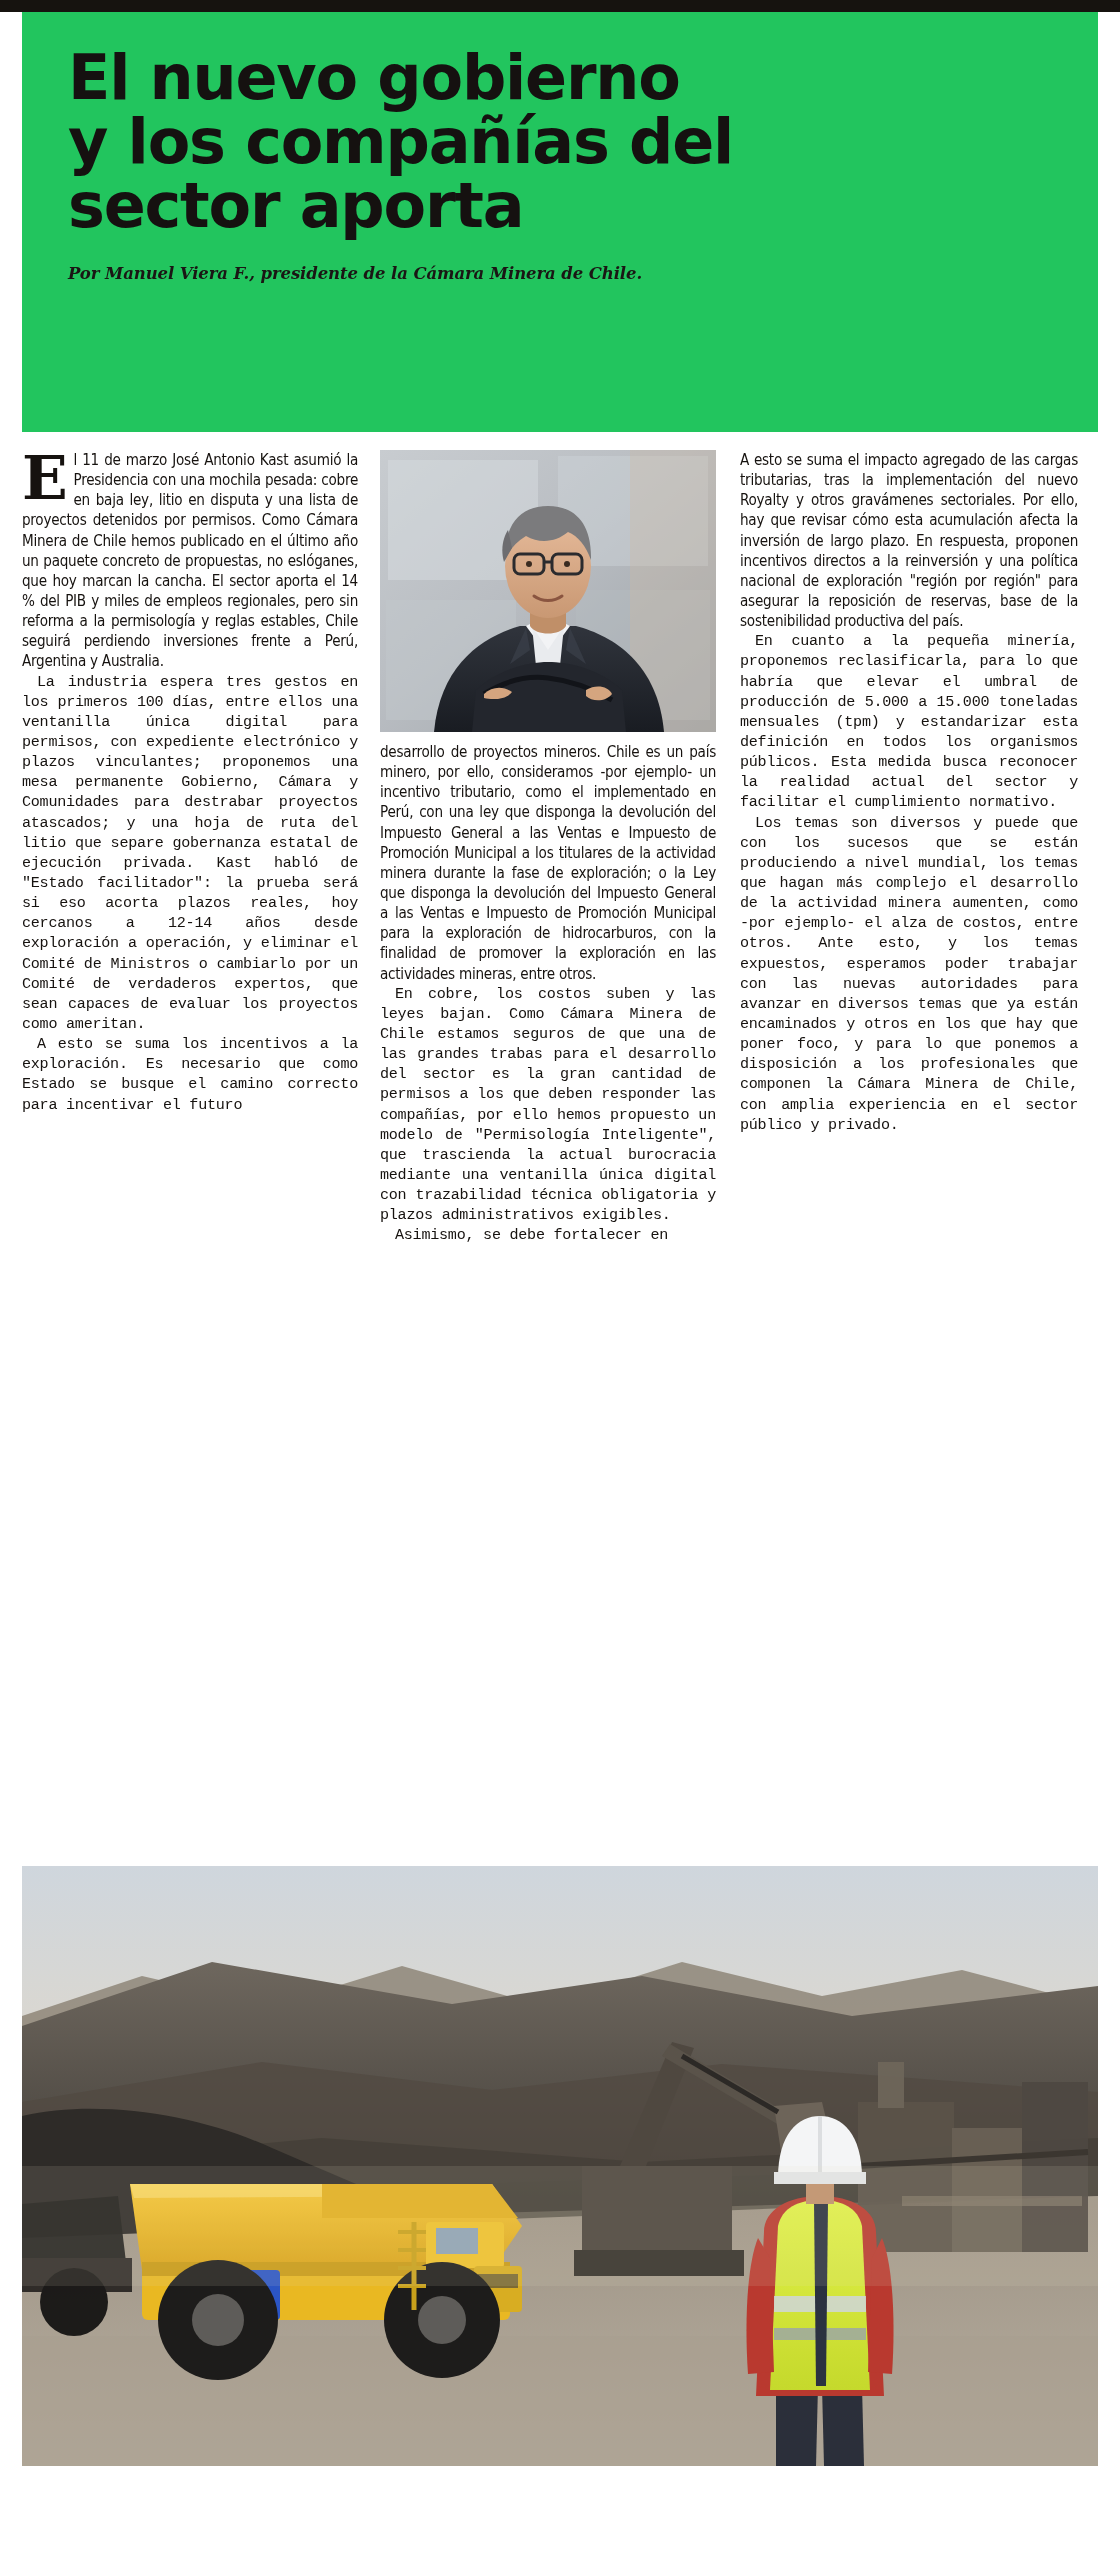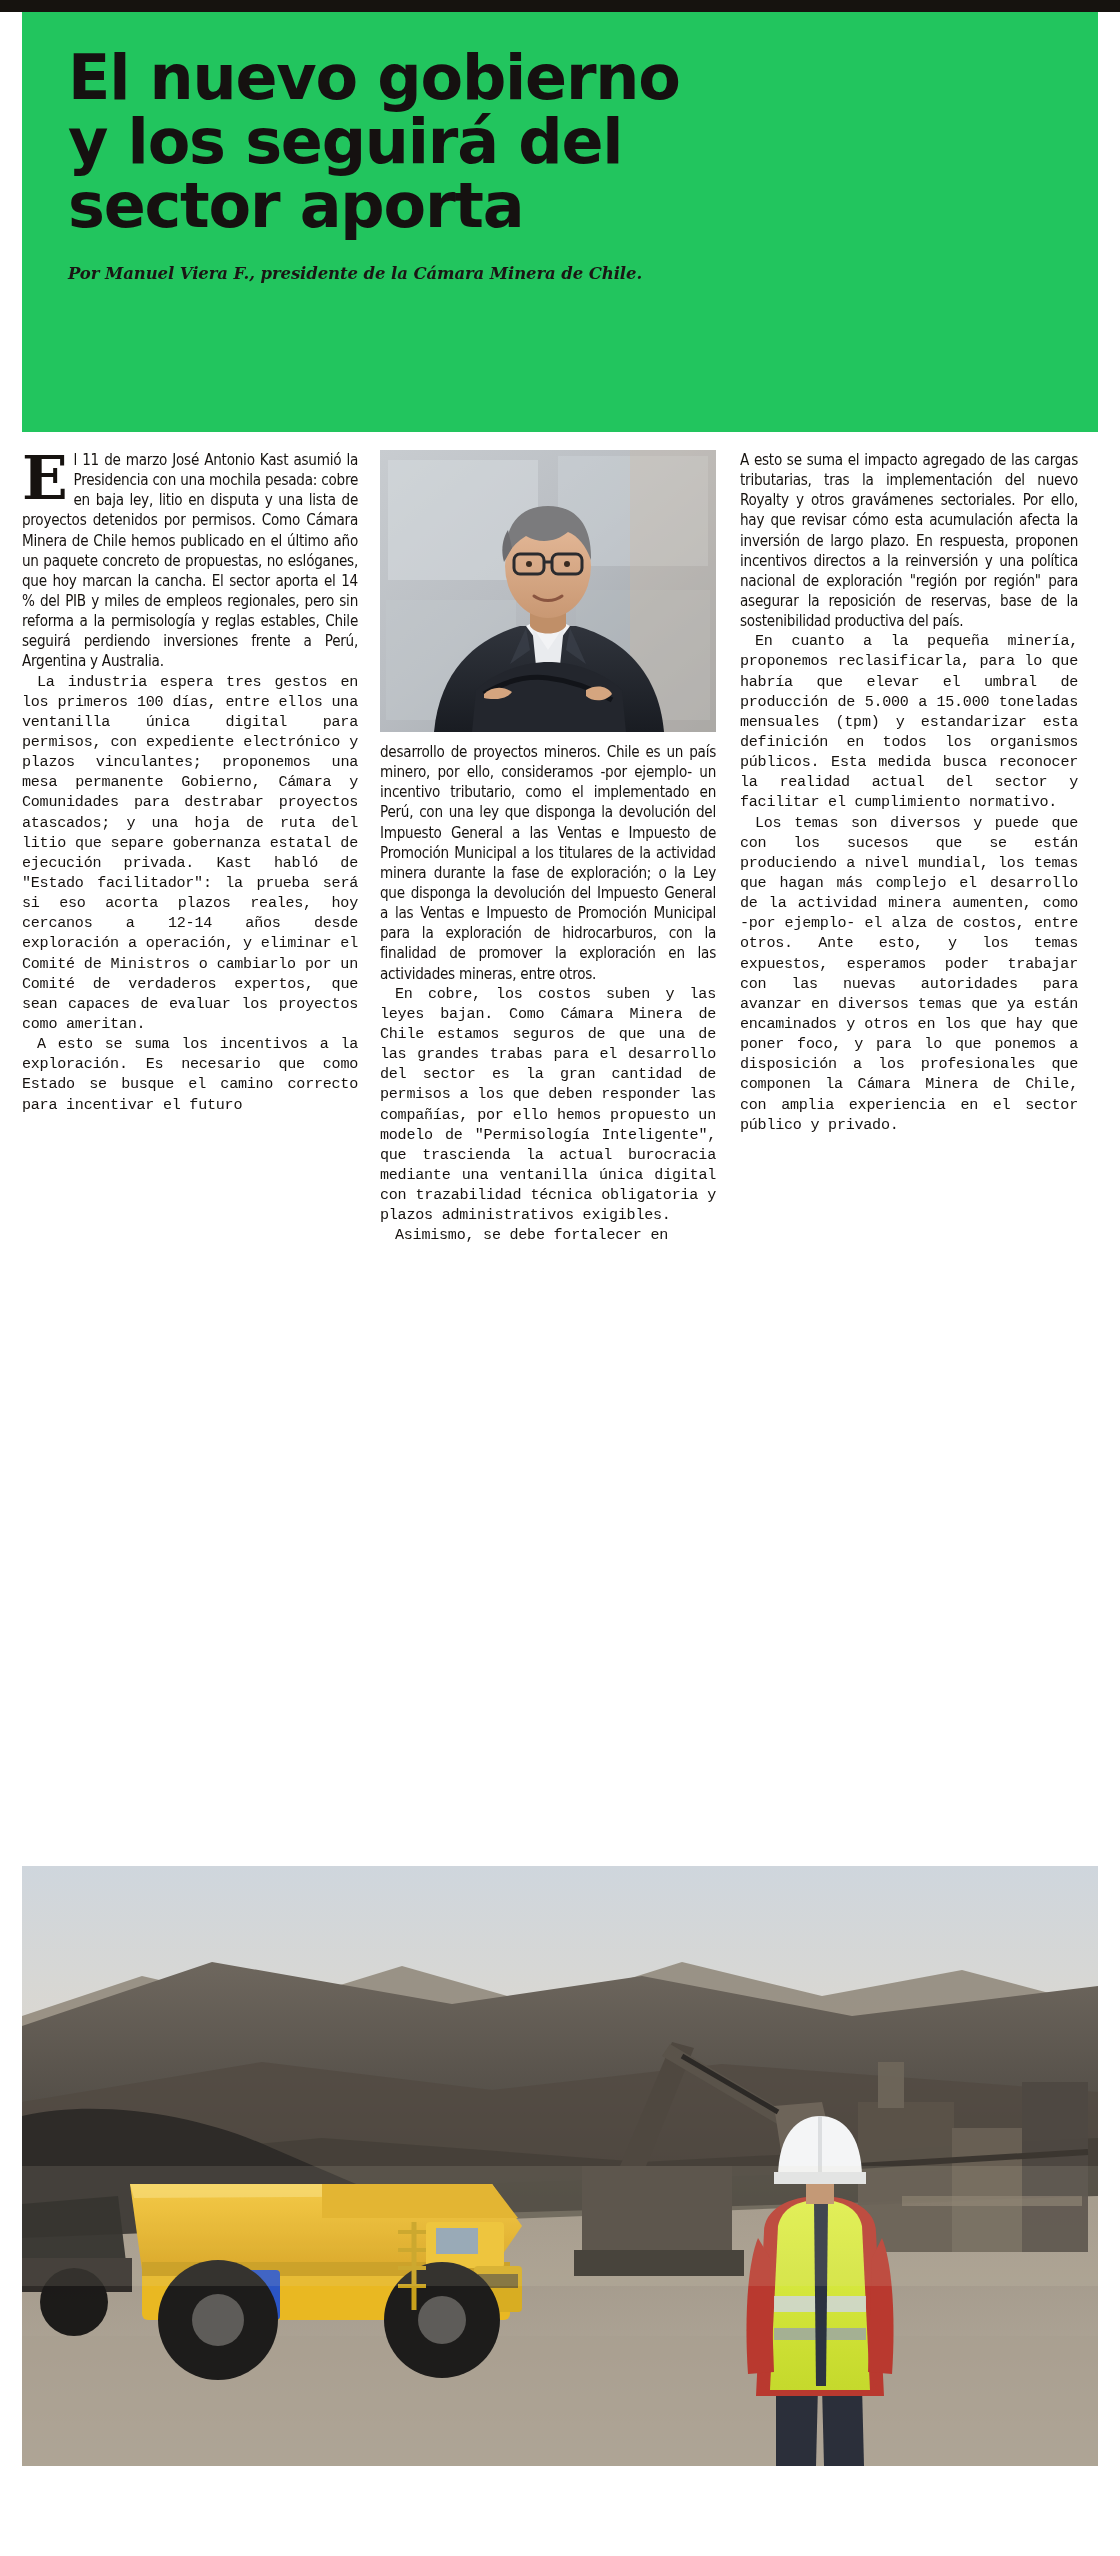--- a/index.html
+++ b/index.html
@@ -153,21 +153,21 @@
 
 <div class="page">
 
   <div class="top-strip"></div>
 
   <div class="inner">
 
     <div class="headline-block">
       <h1 class="headline">
         <span class="l">El nuevo gobierno</span>
-        <span class="l">y los seguirá del</span>
+        <span class="l">y los compañías del</span>
         <span class="l">sector aporta</span>
       </h1>
       <div class="byline">Por Manuel Viera F., presidente de la Cámara Minera de Chile.</div>
     </div>
 
     <div class="body-area">
       <div class="cols">
 
         <div class="col c1">
           <p class="ptext dropcap-para"><span class="dropcap">E</span><span>l 11 de marzo José Antonio Kast asumió la Presidencia con una mochila pesada: cobre en baja ley, litio en disputa y una lista de proyectos detenidos por permisos. Como Cámara Minera de Chile hemos publicado en el último año un paquete concreto de propuestas, no eslóganes, que hoy marcan la cancha. El sector aporta el 14 % del PIB y miles de empleos regionales, pero sin reforma a la permisología y reglas estables, Chile seguirá perdiendo inversiones frente a Perú, Argentina y Australia.</span></p>

